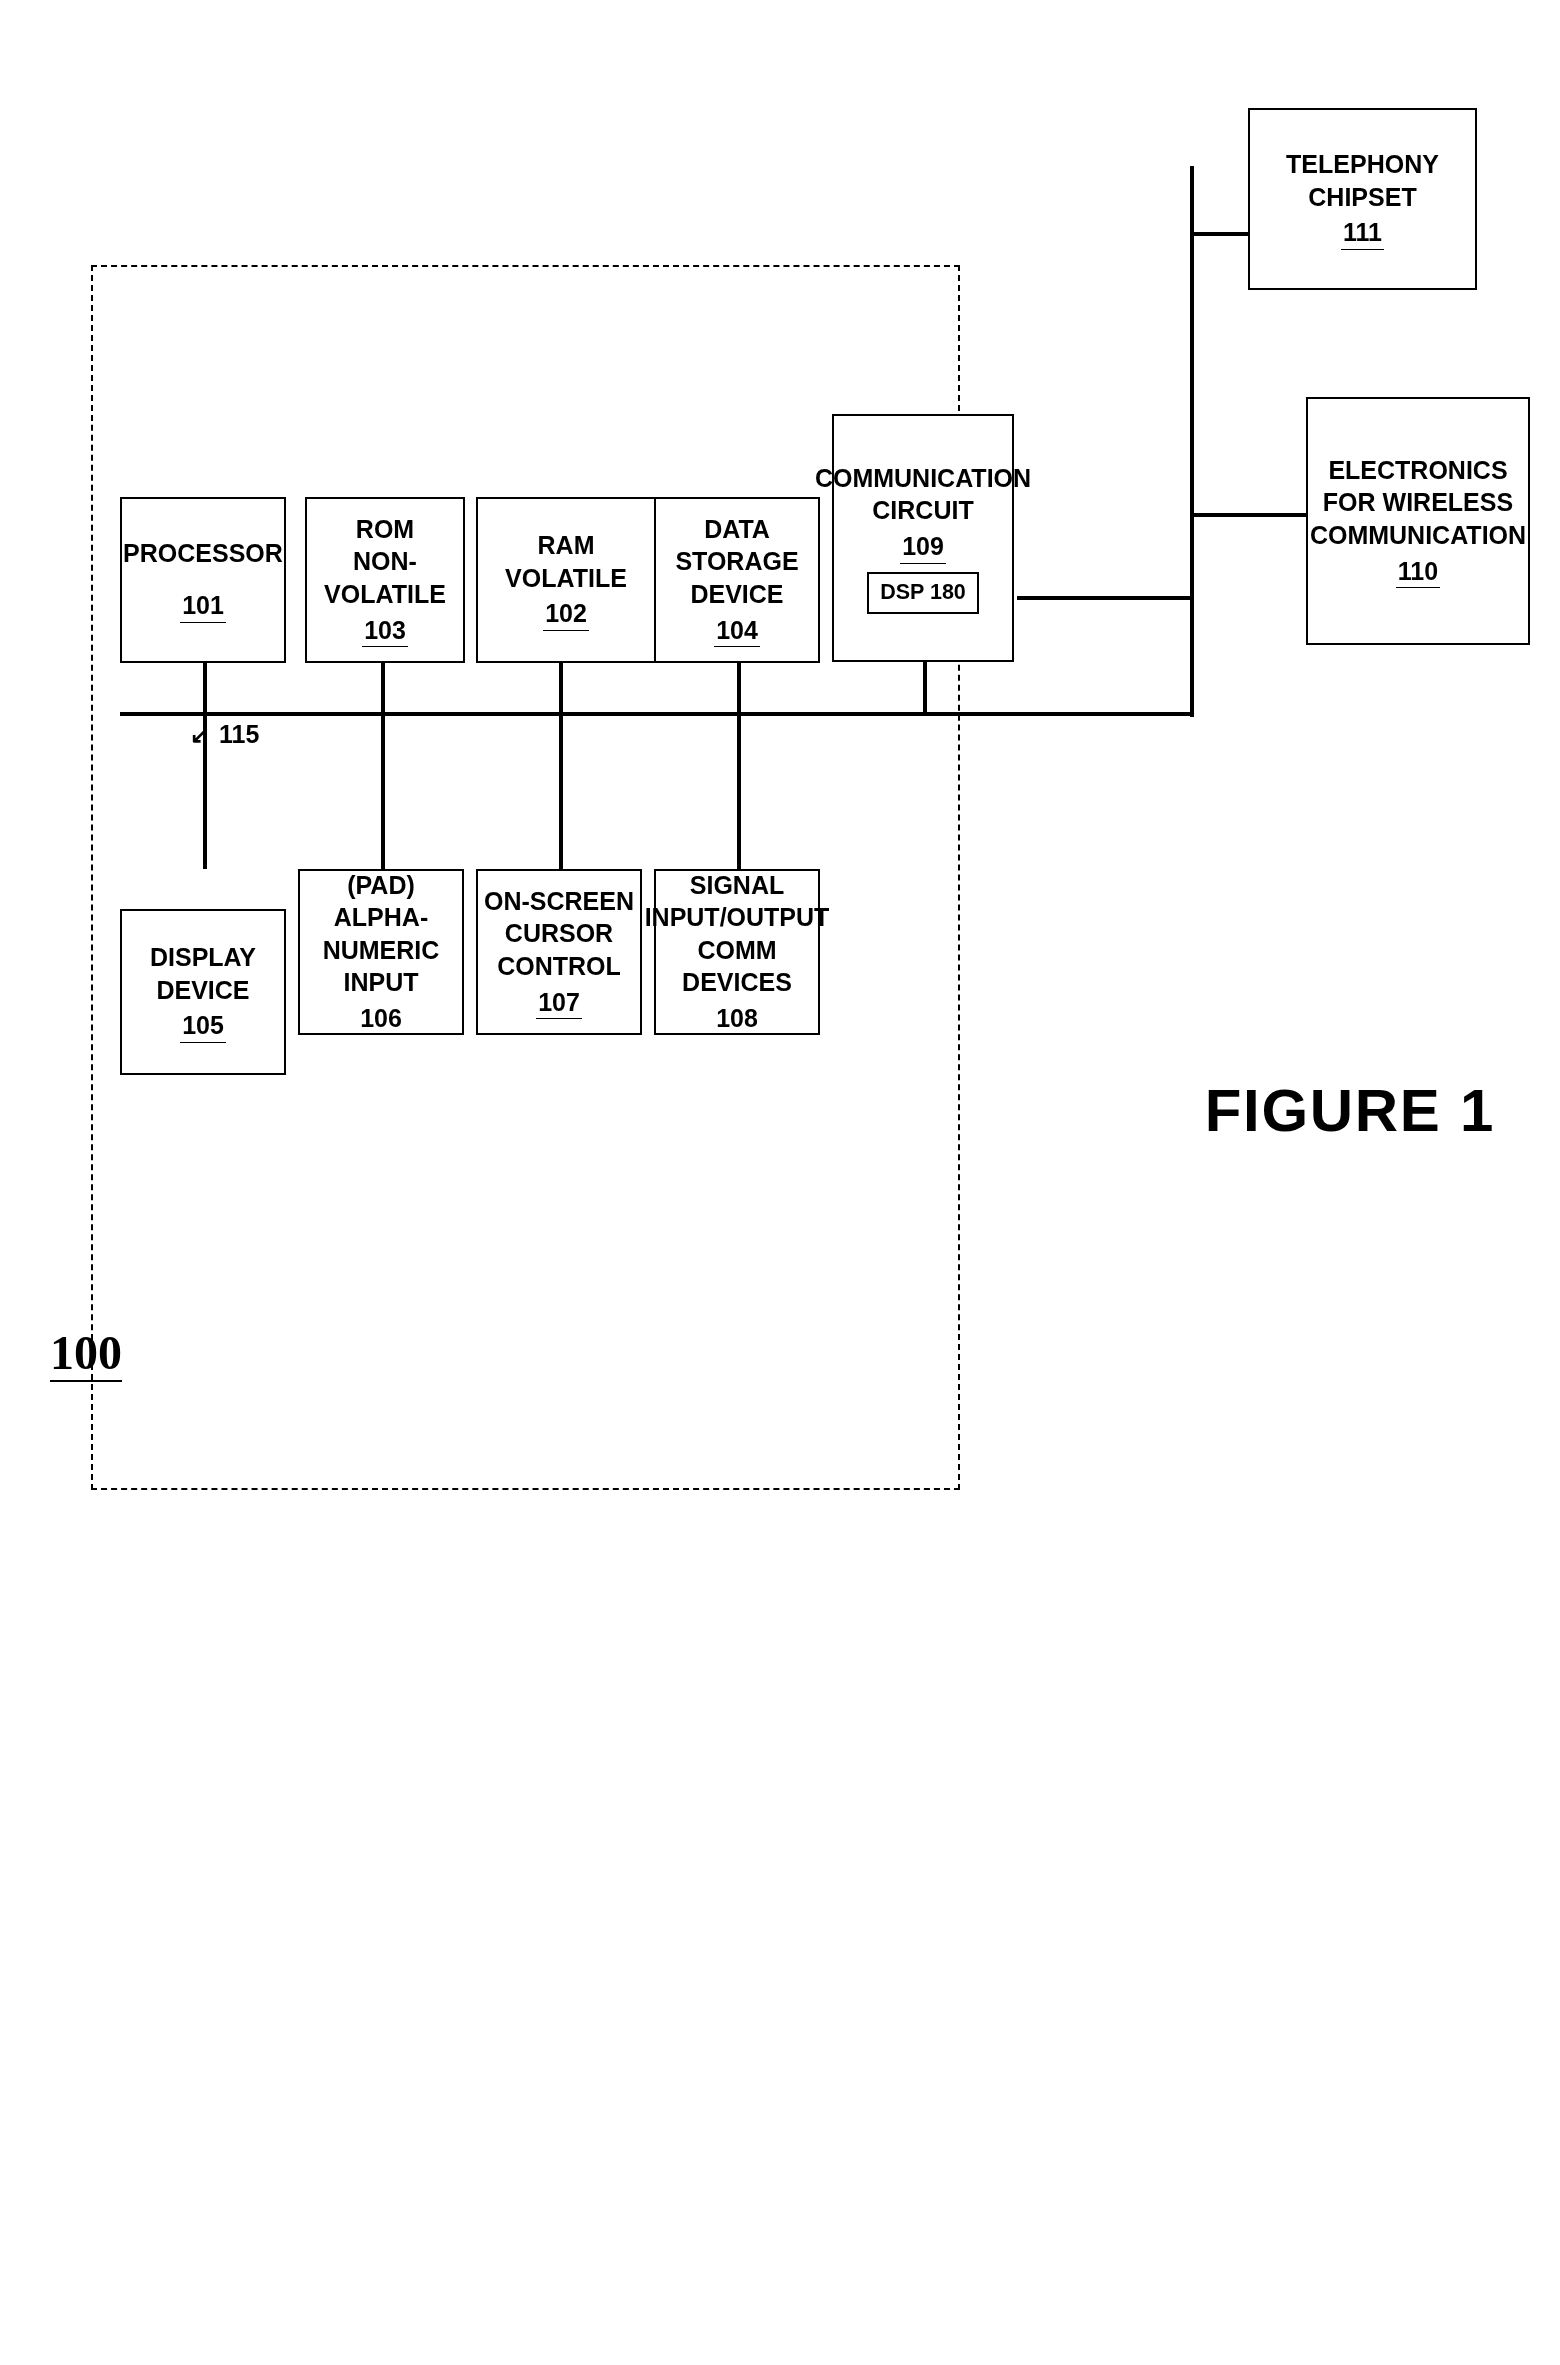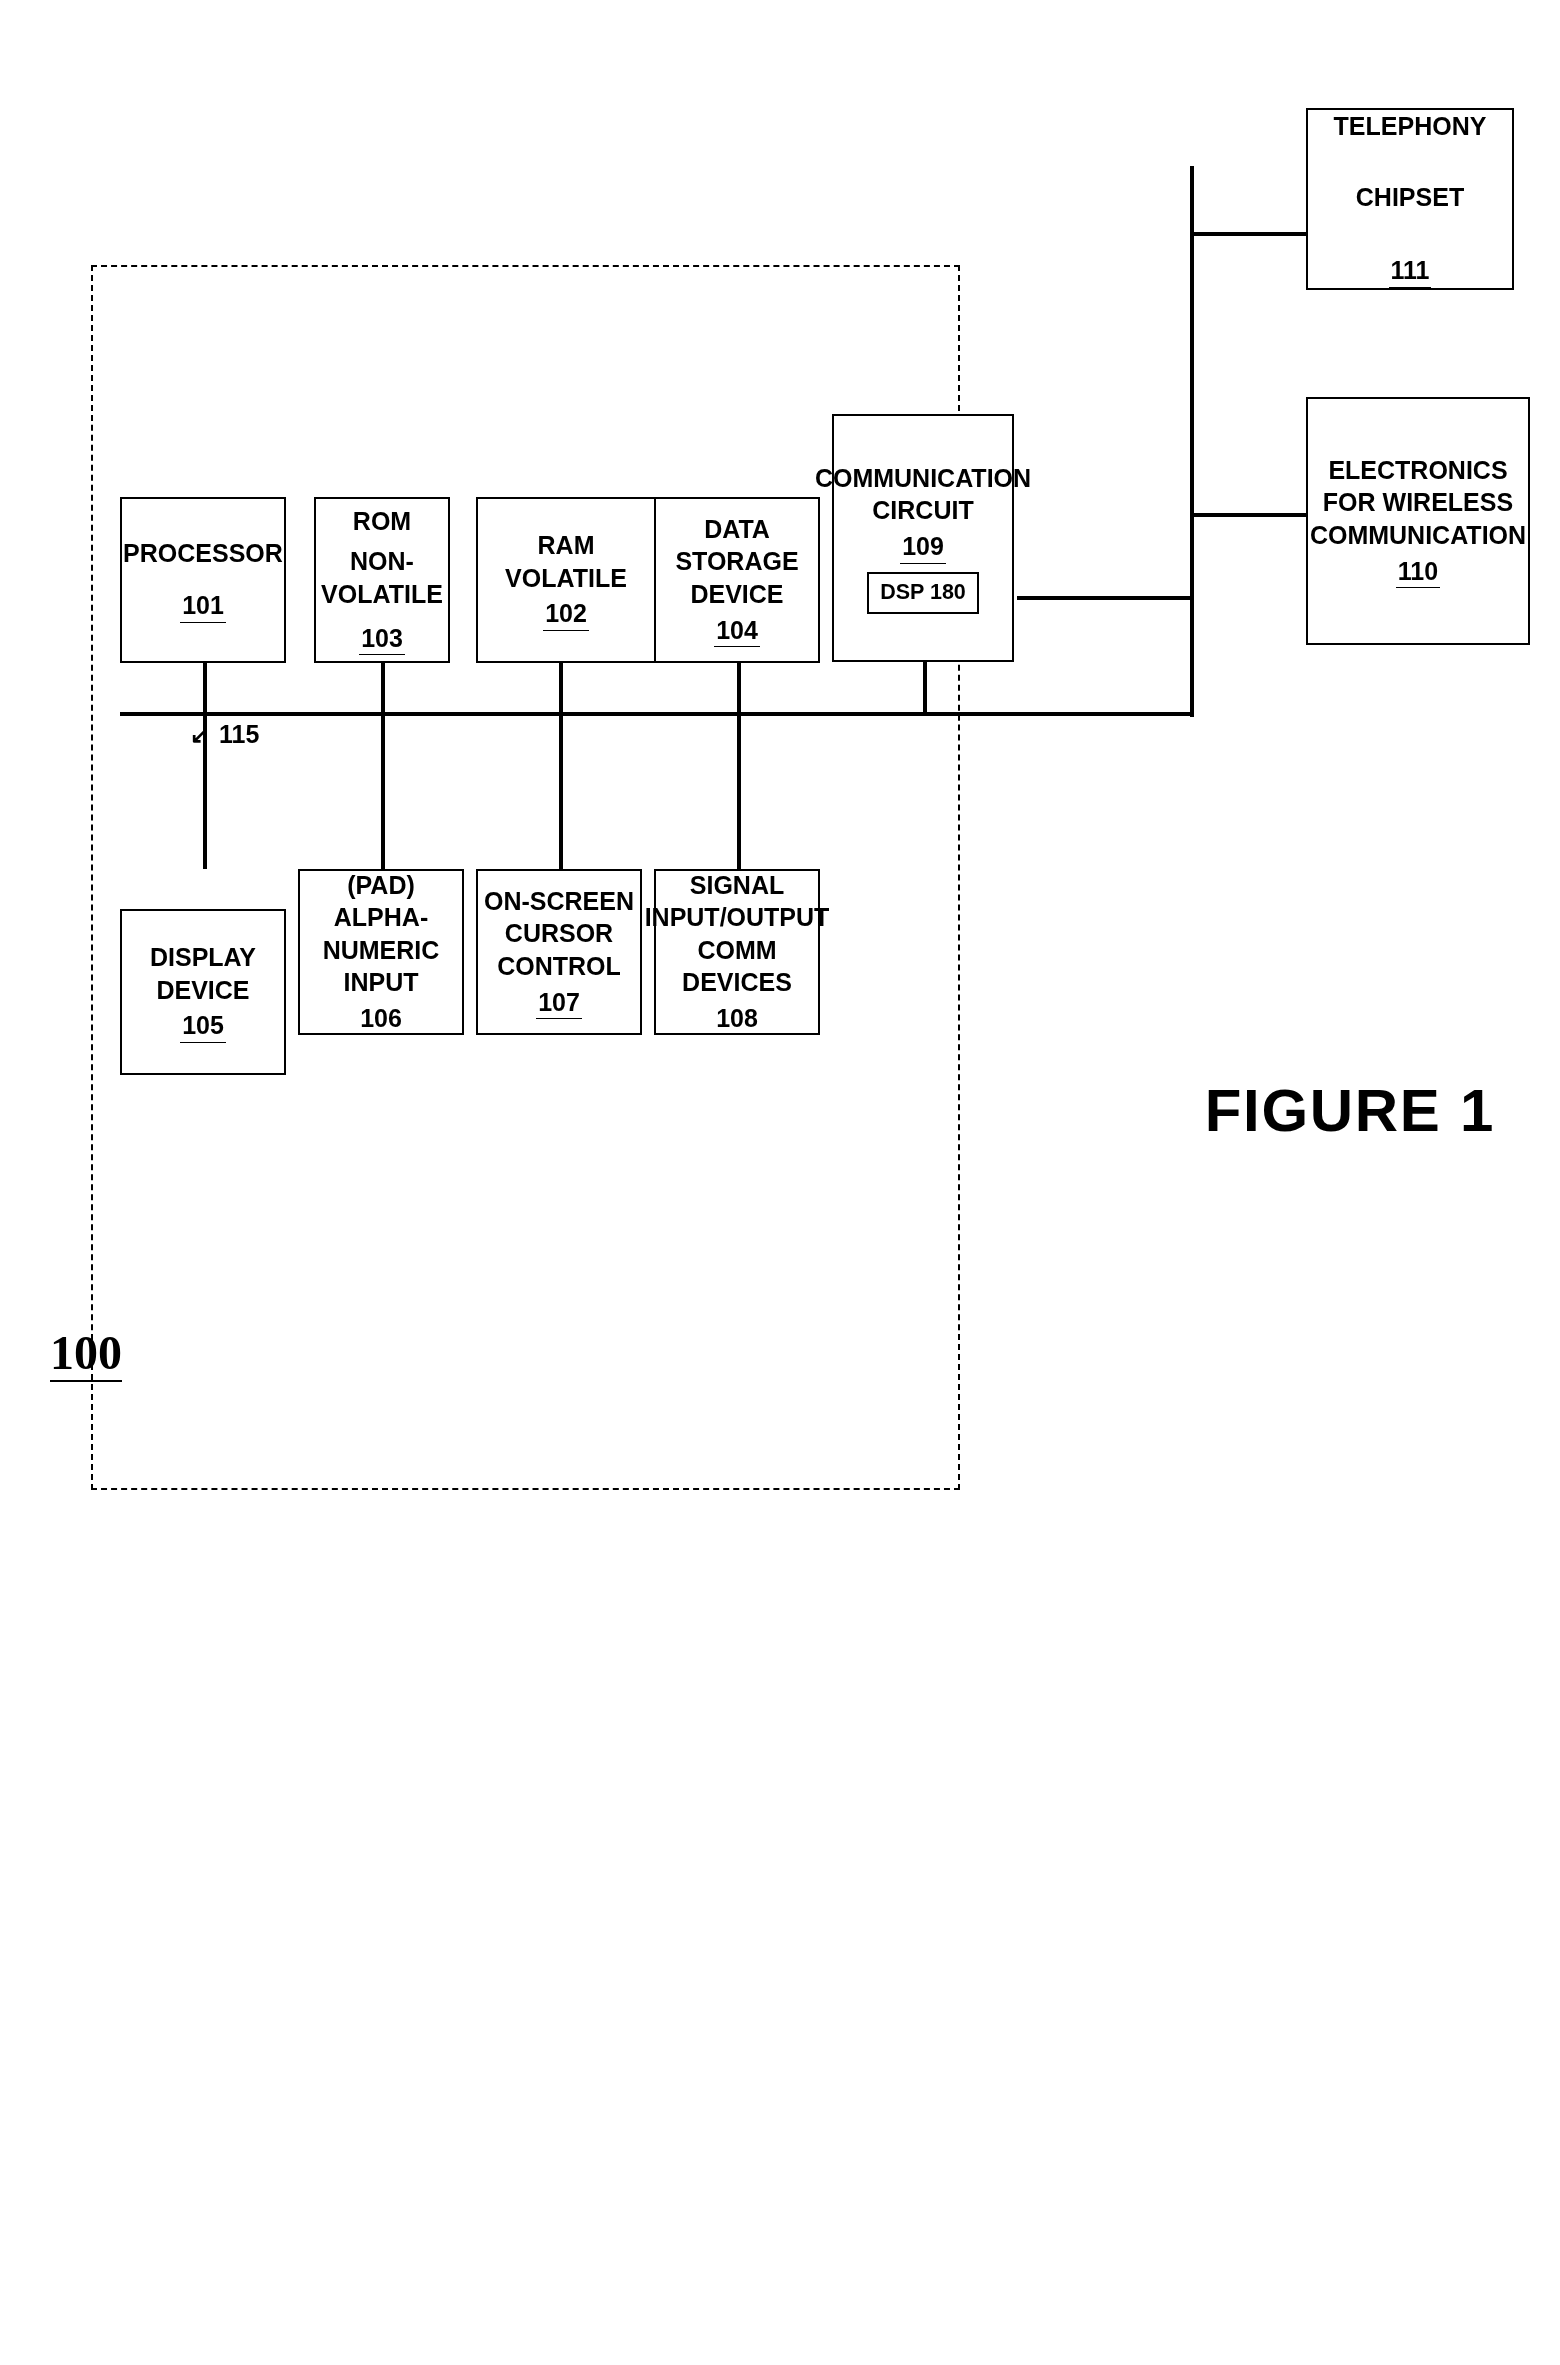--- a/index.html
+++ b/index.html
@@ -119,21 +119,21 @@
     <span class="diagram-number-underline">100</span>
   </div>
 
   <div class="outer-dashed-box"></div>
 
   <div class="block" style="left:120px; top:497px; width:166px; height:166px;gap:16px;">
     <div>PROCESSOR</div>
     <div class="block-label">101</div>
   </div>
 
-  <div class="block" style="left:314px; top:497px; width:136px; height:166px;gap:8px;">
+  <div class="block" style="left:305px; top:497px; width:160px; height:166px;">
     <div>ROM</div>
     <div>NON-VOLATILE</div>
     <div class="block-label">103</div>
   </div>
 
   <div class="block" style="left:476px; top:497px; width:180px; height:166px;">
     <div>RAM</div>
     <div>VOLATILE</div>
     <div class="block-label">102</div>
   </div>
@@ -214,21 +214,21 @@
 
   <div class="block" style="left:1306px; top:397px; width:224px; height:248px;">
     <div>ELECTRONICS</div>
     <div>FOR WIRELESS</div>
     <div>COMMUNICATION</div>
     <div class="block-label">110</div>
   </div>
 
   <div class="bus-h" style="left:1190px; top:232px; width:116px; height:4.1px;"></div>
 
-  <div class="block" style="left:1306px; top:108px; width:208px; height:182px;justify-content:space-between;">
+  <div class="block" style="left:1248px; top:108px; width:229px; height:182px;">
     <div>TELEPHONY</div>
     <div>CHIPSET</div>
     <div class="block-label">111</div>
   </div>
 
   <div class="bus-h" style="left:1017px; top:596px; width:174px; height:4.1px;"></div>
 
   <div class="bus-v" style="left:1190px; top:596px; width:4.1px; height:118px;"></div>
 
 </div>

